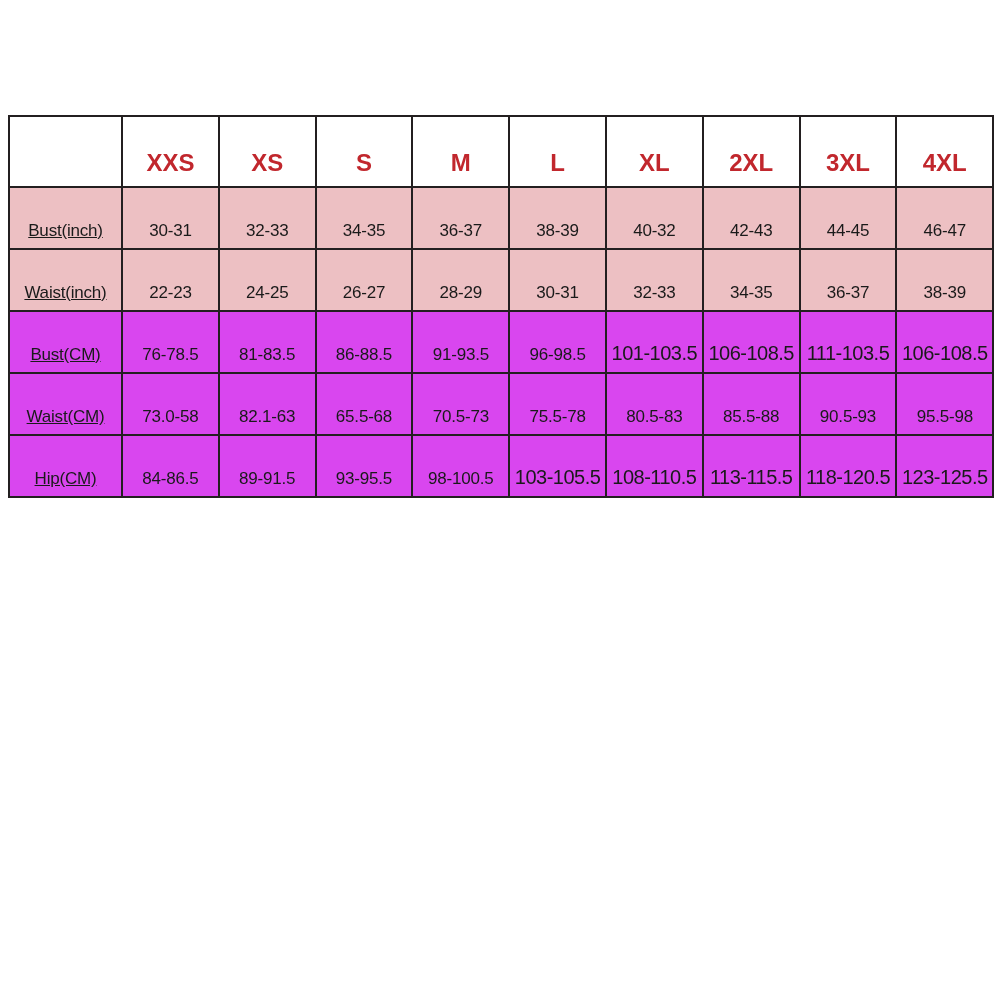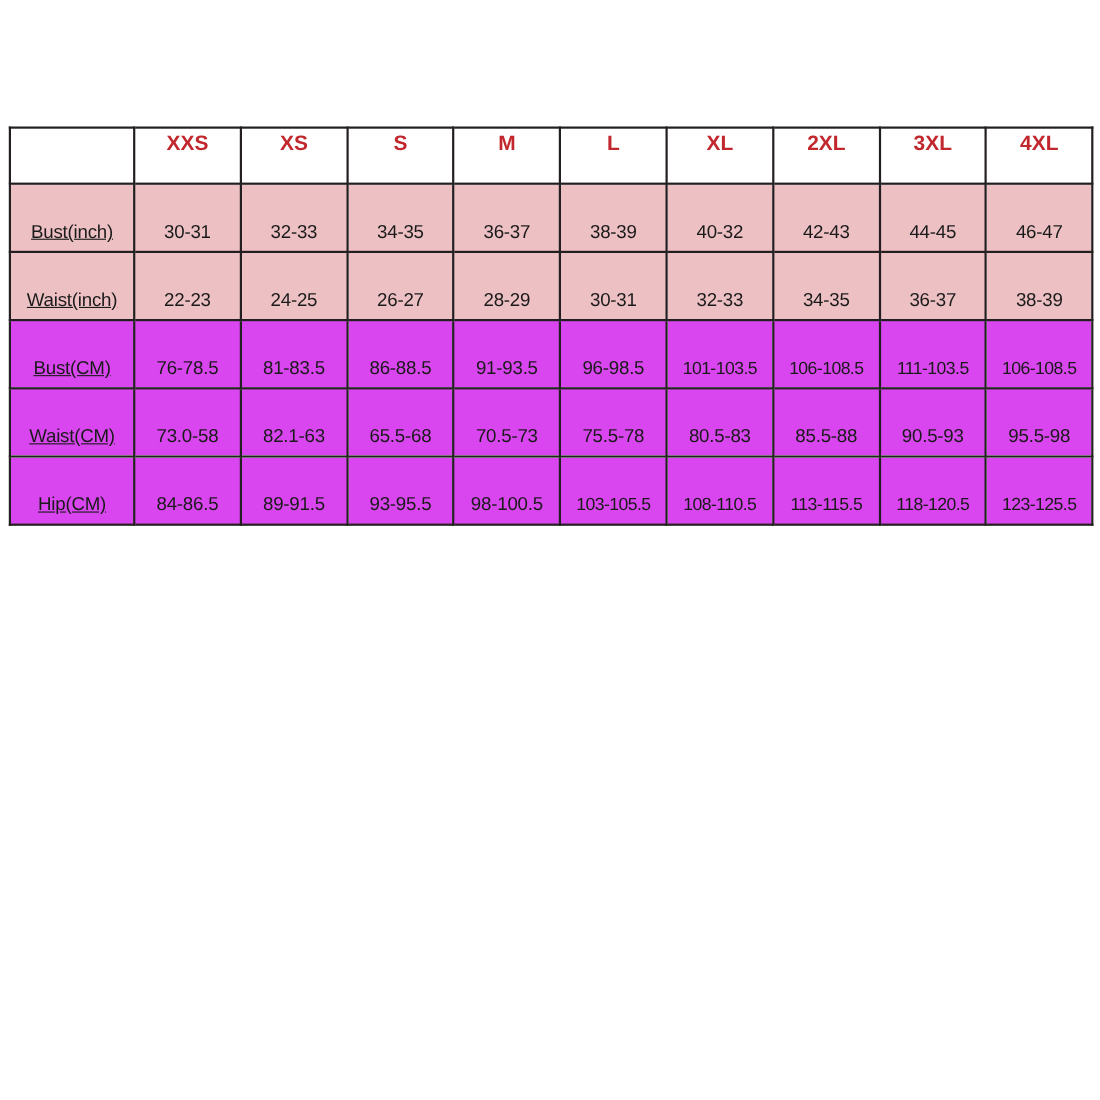--- a/index.html
+++ b/index.html
@@ -47,23 +47,23 @@
 
   
   col.col-label { width: 113px; }
   col.col-size  { width: 96.8px; }
 
   
   tr.header-row th {
     background: #ffffff;
     color: #c1272d;
     font-weight: bold;
-    font-size: 19px;
-    height: 51px;
-    padding-bottom: 24px;
+    font-size: 24px;
+    height: 71px;
+    padding-bottom: 9px;
     letter-spacing: 0px;
   }
   tr.header-row th.corner-cell {
     background: #ffffff;
   }
 
   
   tr.row-inch td {
     background: #edc0c3;
   }
@@ -73,21 +73,21 @@
     background: #d946ef;
   }
 
   td.row-label {
     text-align: center;
     font-size: 17px;
     text-decoration: underline;
   }
 
   td.value-cell.tight {
-    font-size: 16px;
+    font-size: 20px;
     letter-spacing: -0.5px;
     margin-left: 40px;
   }
 </style>
 </head>
 <body>
 
 <div class="chart-wrap">
   <table class="size-chart">
     <colgroup>

